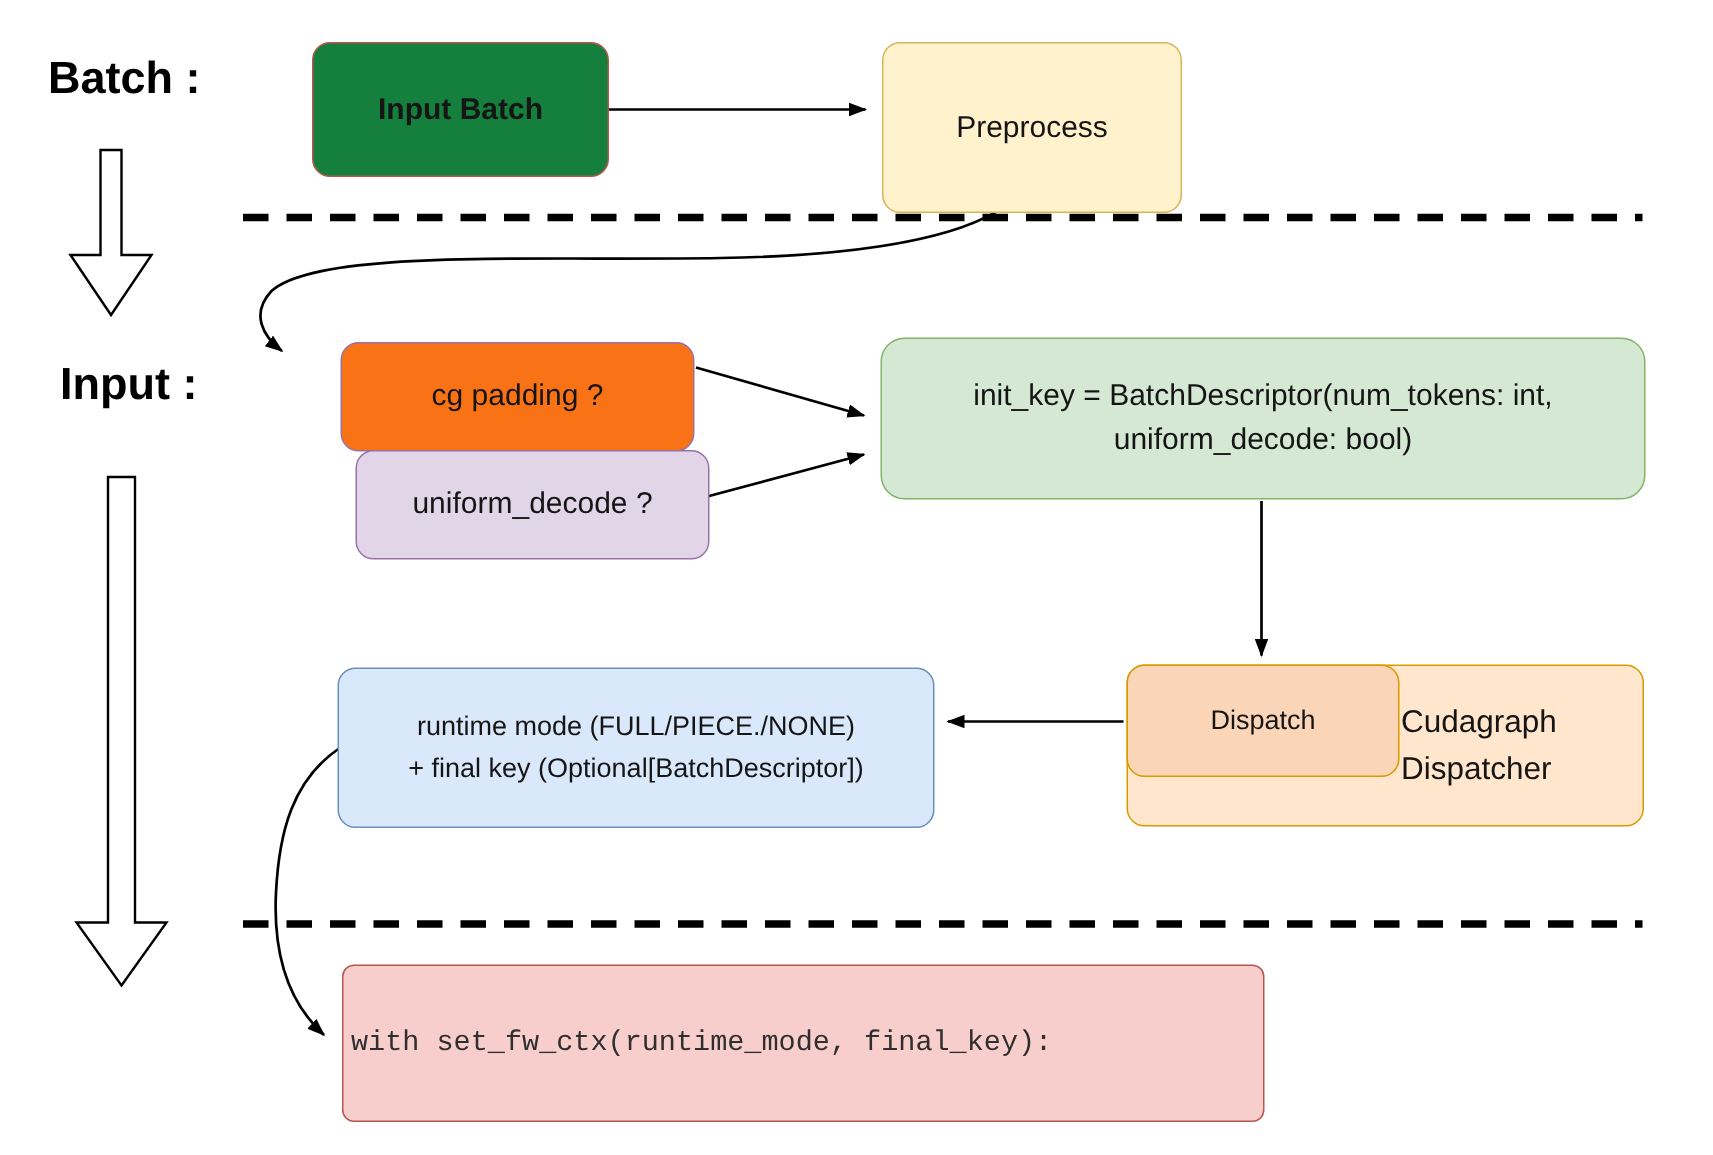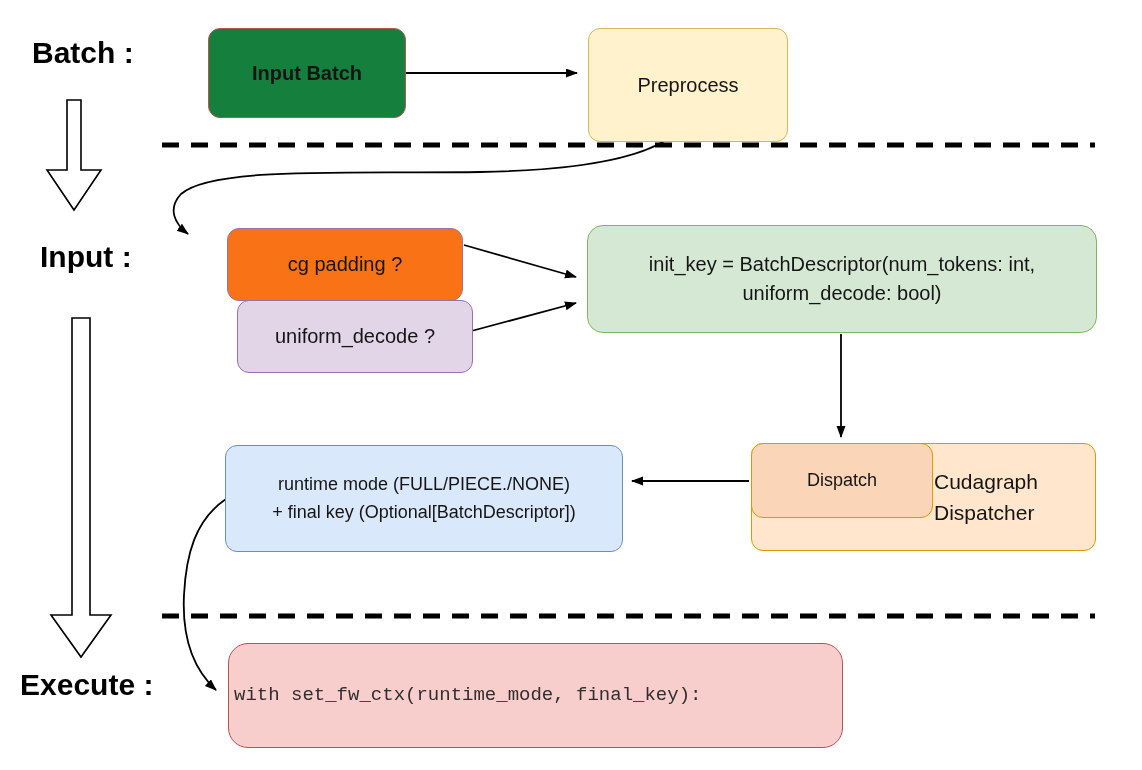--- a/index.html
+++ b/index.html
@@ -55,21 +55,21 @@
     position: absolute;
     left: 182px; right: 0; top: 0; bottom: 0;
     display: flex; flex-direction: column;
     align-items: flex-start; justify-content: center;
     text-align: center; line-height: 1.5;
   }
   .node-dispatch      { left: 751px; top: 443px; width: 182px; height: 75px; font-size: 18px; z-index: 3; }
   .node-runtime-mode  { left: 225px; top: 445px; width: 398px; height: 107px; font-size: 18px; line-height: 1.55; }
   .node-execute-code  {
     left: 228px; top: 643px; width: 615px; height: 105px;
-    border-radius: 20px;
+    border-radius: 8px;
     align-items: flex-start;
     justify-content: center;
     text-align: left;
   }
   .code-block {
     font-family: "Liberation Mono", "DejaVu Sans Mono", monospace;
     font-size: 19px;
     line-height: 1.55;
     color: #2f2f2f;
     white-space: pre;
@@ -99,21 +99,20 @@
     <path d="M 687 118 C 672 152 600 170 480 172 C 355 174 212 166 181 194 C 167 209 175 224 188 234" fill="none" stroke="#000000" stroke-width="1.8" marker-end="url(#arrow)"></path>
     <line x1="464" y1="245" x2="576" y2="277" stroke="#000000" stroke-width="1.8" marker-end="url(#arrow)"></line>
     <line x1="464" y1="333" x2="576" y2="303" stroke="#000000" stroke-width="1.8" marker-end="url(#arrow)"></line>
     <line x1="841" y1="334" x2="841" y2="437" stroke="#000000" stroke-width="1.8" marker-end="url(#arrow)"></line>
     <line x1="749" y1="481" x2="632" y2="481" stroke="#000000" stroke-width="1.8" marker-end="url(#arrow)"></line>
     <path d="M 226 499 C 195 520 186 555 184 595 C 182 635 192 668 216 690" fill="none" stroke="#000000" stroke-width="1.8" marker-end="url(#arrow)"></path>
   </svg>
 
   <div class="stage-label" style="left:32px; top:36px;">Batch :</div>
   <div class="stage-label" style="left:40px; top:240px;">Input :</div>
-  <div class="stage-label" style="left:20px; top:668px;">Execute :</div>
 
   <div class="node node-input-batch" style="background: #15803d; border-color: rgb(184, 84, 80); font-weight: bold;">
     <span class="node-line">Input Batch</span>
   </div>
 
   <div class="node node-preprocess" style="background: rgb(255, 242, 204); border-color: rgb(214, 182, 86);">
     <span class="node-line">Preprocess</span>
   </div>
 
   <div class="node node-cg-padding" style="background: #f97316; border-color: rgb(150, 115, 166); margin-top: 20px;">

